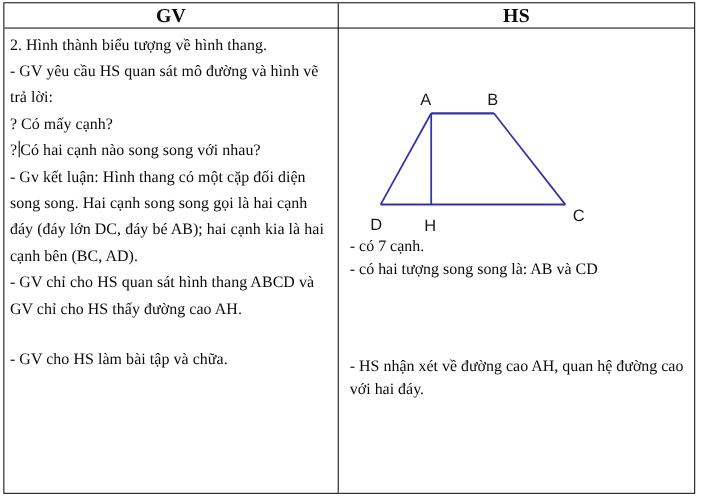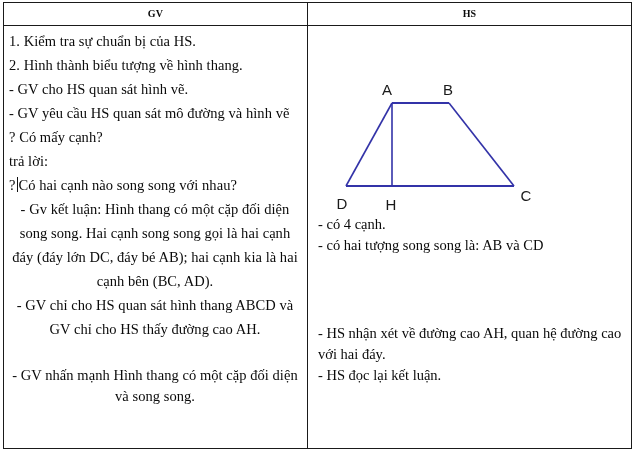--- a/index.html
+++ b/index.html
@@ -44,21 +44,21 @@
     border-bottom: 1px solid #1a1a1a;
     box-sizing: border-box;
   }
   .header-cell {
     position: absolute;
     top: 0;
     height: 22px;
     line-height: 22px;
     text-align: center;
     font-weight: bold;
-    font-size: 10px;
+    font-size: 18px;
     letter-spacing: 0.2px;
   }
   .header-cell.gv { left: 0; width: 303px; }
   .header-cell.hs { left: 304px; right: 0; }
 
   .col-divider {
     position: absolute;
     left: 303px;
     top: 0;
     width: 1px;
@@ -87,21 +87,20 @@
   }
 
   .tline {
     font-size: 14.5px;
     line-height: 24px;
     white-space: nowrap;
     letter-spacing: 0.05px;
   }
   .tline.wrapline {
     white-space: normal;
-    text-align: center;
   }
   .tline.tight {
     line-height: 20.5px;
   }
   .spacer-line {
     height: 24px;
   }
 
   
   .caret {
@@ -141,39 +140,37 @@
 
     <div class="header-row">
       <div class="header-cell gv">GV</div>
       <div class="header-cell hs">HS</div>
     </div>
 
     <div class="col-divider"></div>
 
     <div class="col-left">
 
-      <div class="tline">1. Kiểm tra sự chuẩn bị của HS.</div>
       <div class="tline">2. Hình thành biểu tượng về hình thang.</div>
-      <div class="tline">- GV cho HS quan sát hình vẽ.</div>
       <div class="tline">- GV yêu cầu HS quan sát mô đường và hình vẽ</div>
+      <div class="tline">trả lời:</div>
       <div class="tline">? Có mấy cạnh?</div>
-      <div class="tline">trả lời:</div>
 
       <div class="tline">
         <span>?</span><span class="caret"></span><span>Có hai cạnh nào song song với nhau?</span>
       </div>
 
       <div class="tline wrapline">- Gv kết luận: Hình thang có một cặp đối diện song song. Hai cạnh song song gọi là hai cạnh đáy (đáy lớn DC, đáy bé AB); hai cạnh kia là hai cạnh bên (BC, AD).</div>
 
       <div class="tline wrapline">- GV chỉ cho HS  quan sát hình thang ABCD và GV chỉ cho HS thấy đường cao AH.</div>
 
       <div class="spacer-line"></div>
 
-
-      <div class="tline wrapline tight">- GV nhấn mạnh Hình thang có một cặp đối diện và song song.</div>
+      <div class="tline tight">- GV cho HS làm bài tập và chữa.</div>
+
     </div>
 
     <div class="col-right">
 
       <div class="diagram-wrap">
         <svg class="diagram" width="240" height="185" viewBox="0 0 240 185">
 
           <line x1="74" y1="74" x2="131" y2="74" stroke="#3333a8" stroke-width="2.1"></line>
 
           <line x1="131" y1="74" x2="196" y2="157" stroke="#3333a8" stroke-width="1.6"></line>
@@ -185,26 +182,25 @@
           <line x1="74" y1="74" x2="74" y2="157" stroke="#3333a8" stroke-width="1.6"></line>
 
           <text x="69" y="66" font-family="Liberation Sans, sans-serif" font-size="15" fill="#1a1a1a" text-anchor="middle">A</text>
           <text x="130" y="66" font-family="Liberation Sans, sans-serif" font-size="15" fill="#1a1a1a" text-anchor="middle">B</text>
           <text x="208" y="172" font-family="Liberation Sans, sans-serif" font-size="15" fill="#1a1a1a" text-anchor="middle">C</text>
           <text x="24" y="180" font-family="Liberation Sans, sans-serif" font-size="15" fill="#1a1a1a" text-anchor="middle">D</text>
           <text x="73" y="181" font-family="Liberation Sans, sans-serif" font-size="15" fill="#1a1a1a" text-anchor="middle">H</text>
         </svg>
       </div>
 
-      <div class="r-text">- có 4 cạnh.</div>
+      <div class="r-text">- có 7 cạnh.</div>
       <div class="r-text">- có hai tượng song song là: AB và CD</div>
 
       <div class="gap-22"></div>
 
 
       <div class="gap-44"></div>
 
       <div class="r-text wrap">- HS nhận xét về đường cao AH, quan hệ đường cao với hai đáy.</div>
-      <div class="r-text">- HS đọc lại kết luận.</div>
     </div>
 
   </div>
 </div>
 
 </body></html>

